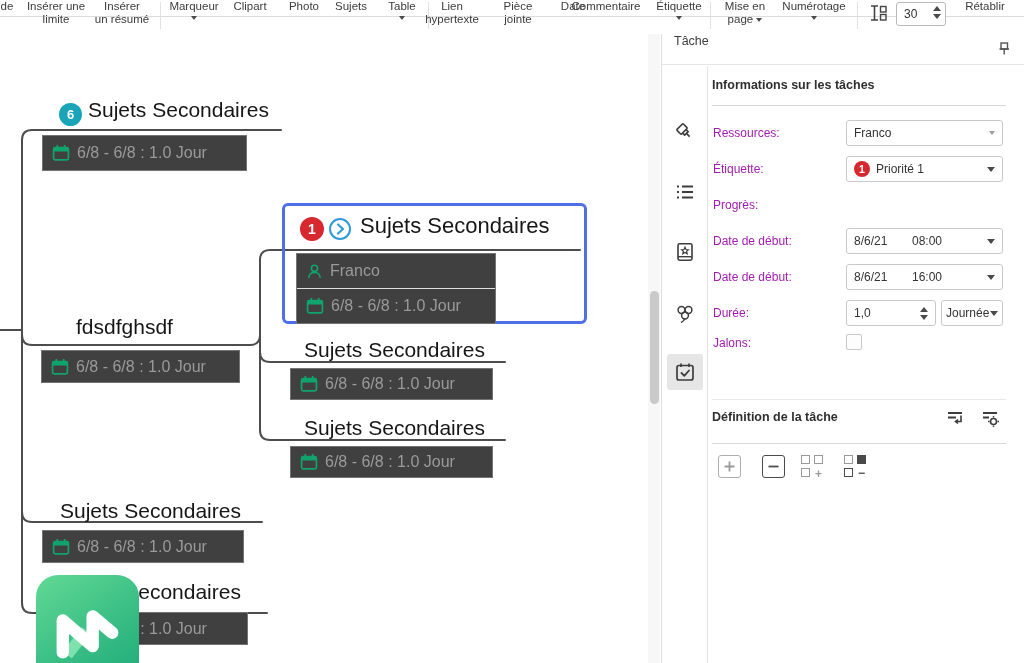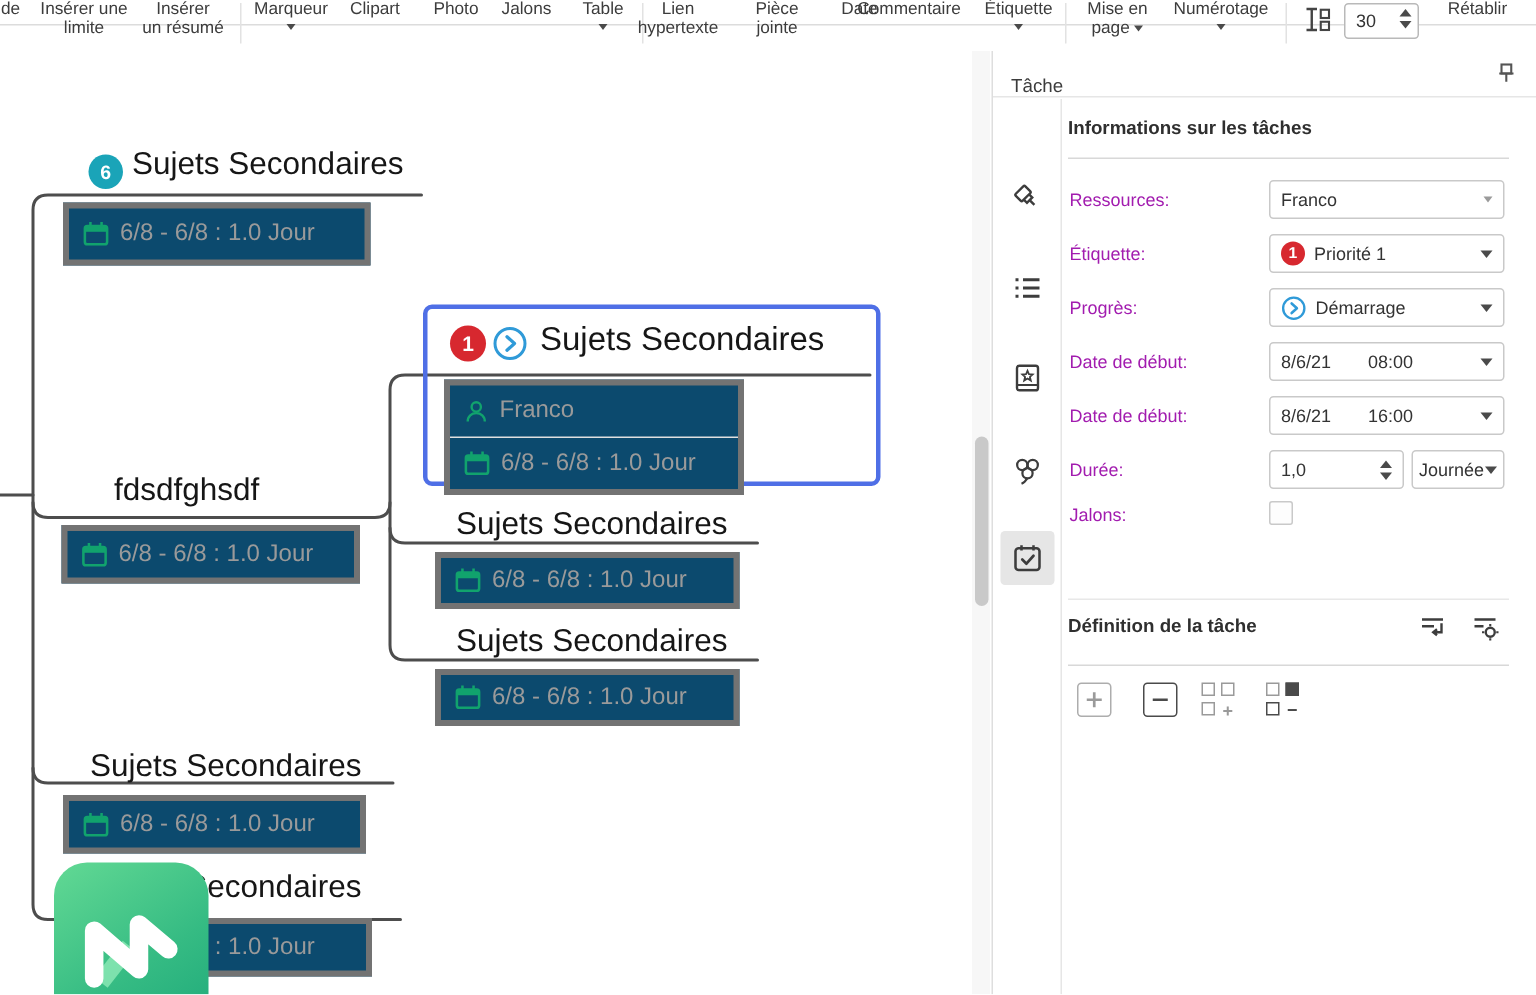--- a/index.html
+++ b/index.html
@@ -17,36 +17,36 @@
   .spinbox { position:absolute; left:896px; top:2px; width:50px; height:24px; border:1px solid #b9b9b9; border-radius:3px; background:#fff; display:flex; align-items:center; padding-left:7px; font-size:12px; color:#333; }
   .spin-arrows { position:absolute; right:4px; top:3px; display:flex; flex-direction:column; gap:3px; }
   .tri-up { width:0;height:0;border-left:4px solid transparent;border-right:4px solid transparent;border-bottom:5px solid #4a4a4a; }
   .tri-dn { width:0;height:0;border-left:4px solid transparent;border-right:4px solid transparent;border-top:5px solid #4a4a4a; }
 
   
   .canvas { position:absolute; left:0; top:34px; width:661px; height:629px; background:#fff; overflow:hidden; }
   .branches { position:absolute; left:0; top:0; }
 
   .ntitle { position:absolute; font-size:21px; color:#161616; white-space:nowrap; }
-  .dbox { position:absolute; background:#0c4a6e; border:4px solid #737373; }
+  .dbox { position:absolute; background:#404040; border:1px solid #737373; }
   .drow { display:flex; align-items:center; gap:7px; padding:0 9px; font-size:16px; color:#9a9a9a; white-space:nowrap; }
   .drow + .drow { border-top:1px solid #e0e0e0; }
   .badge { position:absolute; border-radius:50%; color:#fff; font-weight:bold; display:flex; align-items:center; justify-content:center; }
   .badge-teal { background:#1aa4b8; width:23px; height:23px; font-size:13px; }
   .badge-red  { background:#d7282f; width:24px; height:24px; font-size:14px; }
   .sel-border { position:absolute; left:282px; top:169px; width:305px; height:121px; border:3px solid #4f6fe6; border-radius:6px; background:transparent; }
   .prog-circ { position:absolute; width:24px; height:24px; }
 
   .logo { position:absolute; left:36px; top:541px; width:103px; height:130px; border-radius:22px; background:linear-gradient(145deg,#62d994 0%,#35bb83 55%,#1aa678 100%); z-index:6; }
   .scroll-track { position:absolute; left:648px; top:0; width:12px; height:629px; background:#f7f7f7; }
   .scroll-thumb { position:absolute; left:650px; top:257px; width:9px; height:113px; background:#c9c9c9; border-radius:5px; }
 
   
   .panel { position:absolute; left:661px; top:34px; width:363px; height:629px; background:#fff; border-left:1px solid #dedede; }
-  .panel-header { position:absolute; left:0; top:0; width:100%; height:31px; border-bottom:1px solid #e6e6e6; display:flex; align-items:flex-end; padding-left:12px; font-size:12.5px; color:#3c3c3c; }
+  .panel-header { position:absolute; left:0; top:0; width:100%; height:31px; border-bottom:1px solid #e6e6e6; display:flex; align-items:flex-start; padding-left:12px; font-size:12.5px; color:#3c3c3c; }
   .pin { position:absolute; right:12px; top:7px; }
   .icon-strip { position:absolute; left:0; top:32px; width:46px; height:597px; border-right:1px solid #e6e6e6; }
   .strip-item { position:absolute; left:5px; width:36px; height:36px; display:flex; align-items:center; justify-content:center; border-radius:3px; }
   .strip-item.selected { background:#e6e6e6; }
   .pcontent { position:absolute; left:46px; top:32px; width:317px; height:597px; font-size:12px; color:#333; }
   .sec-title { position:absolute; left:4px; font-weight:bold; font-size:12.5px; color:#2f2f2f; }
   .pdiv { position:absolute; left:4px; width:294px; height:1px; background:#d8d8d8; }
   .flabel { position:absolute; left:5px; color:#a21caf; }
   .fctrl { position:absolute; left:138px; width:157px; height:26px; border:1px solid #c9c9c9; border-radius:3px; background:#fff; display:flex; align-items:center; padding:0 7px; gap:6px; }
   .fctrl .grow { flex:1; }
@@ -89,21 +89,21 @@
       <span class="l1">Marqueur</span>
         <span class="caret under-caret"></span>
     </span>
     <span class="tbtn" style="left:228px;width:44px;">
         <span class="l1">Clipart</span>
       </span>
     <span class="tbtn" style="left:279px;width:40px;text-align:right;">
         <span class="l1">Photo</span>
       </span>
     <span class="tbtn" style="left:325px;width:52px;">
-        <span class="l1">Jalons</span>
+        <span class="l1">Sujets</span>
       </span>
     <span class="tbtn" style="left:380px;width:44px;">
       <span class="l1">Table</span>
         <span class="caret under-caret"></span>
     </span>
     <span class="tsep" style="left:428px;"></span>
 
     <span class="tbtn" style="left:420px;width:64px;">
       <span class="l1">Lien</span>
         <span class="l2">hypertexte</span>
@@ -362,28 +362,20 @@
       <span class="flabel" style="top:96px;">Étiquette:</span>
       <div class="fctrl" style="top:90px;">
         <span class="mini-badge">
             <span>1</span>
           </span>
         <span class="grow">Priorité 1</span>
         <span class="caret-dark"></span>
       </div>
 
       <span class="flabel" style="top:132px;">Progrès:</span>
-      <div class="fctrl" style="top:126px;">
-        <svg width="17" height="17" viewBox="0 0 24 24">
-            <circle cx="12" cy="12" r="10" fill="#fff" stroke="#2f9ad8" stroke-width="2.2"></circle>
-            <path d="M10 7.5 L15 12 L10 16.5" fill="none" stroke="#2f9ad8" stroke-width="2.4" stroke-linecap="round" stroke-linejoin="round"></path>
-          </svg>
-        <span class="grow">Démarrage</span>
-        <span class="caret-dark"></span>
-      </div>
 
       <span class="flabel" style="top:168px;">Date de début:</span>
       <div class="fctrl" style="top:162px;">
         <span class="time-col">8/6/21</span>
         <span class="grow">08:00</span>
         <span class="caret-dark"></span>
       </div>
 
       <span class="flabel" style="top:204px;">Date de début:</span>
       <div class="fctrl" style="top:198px;">

